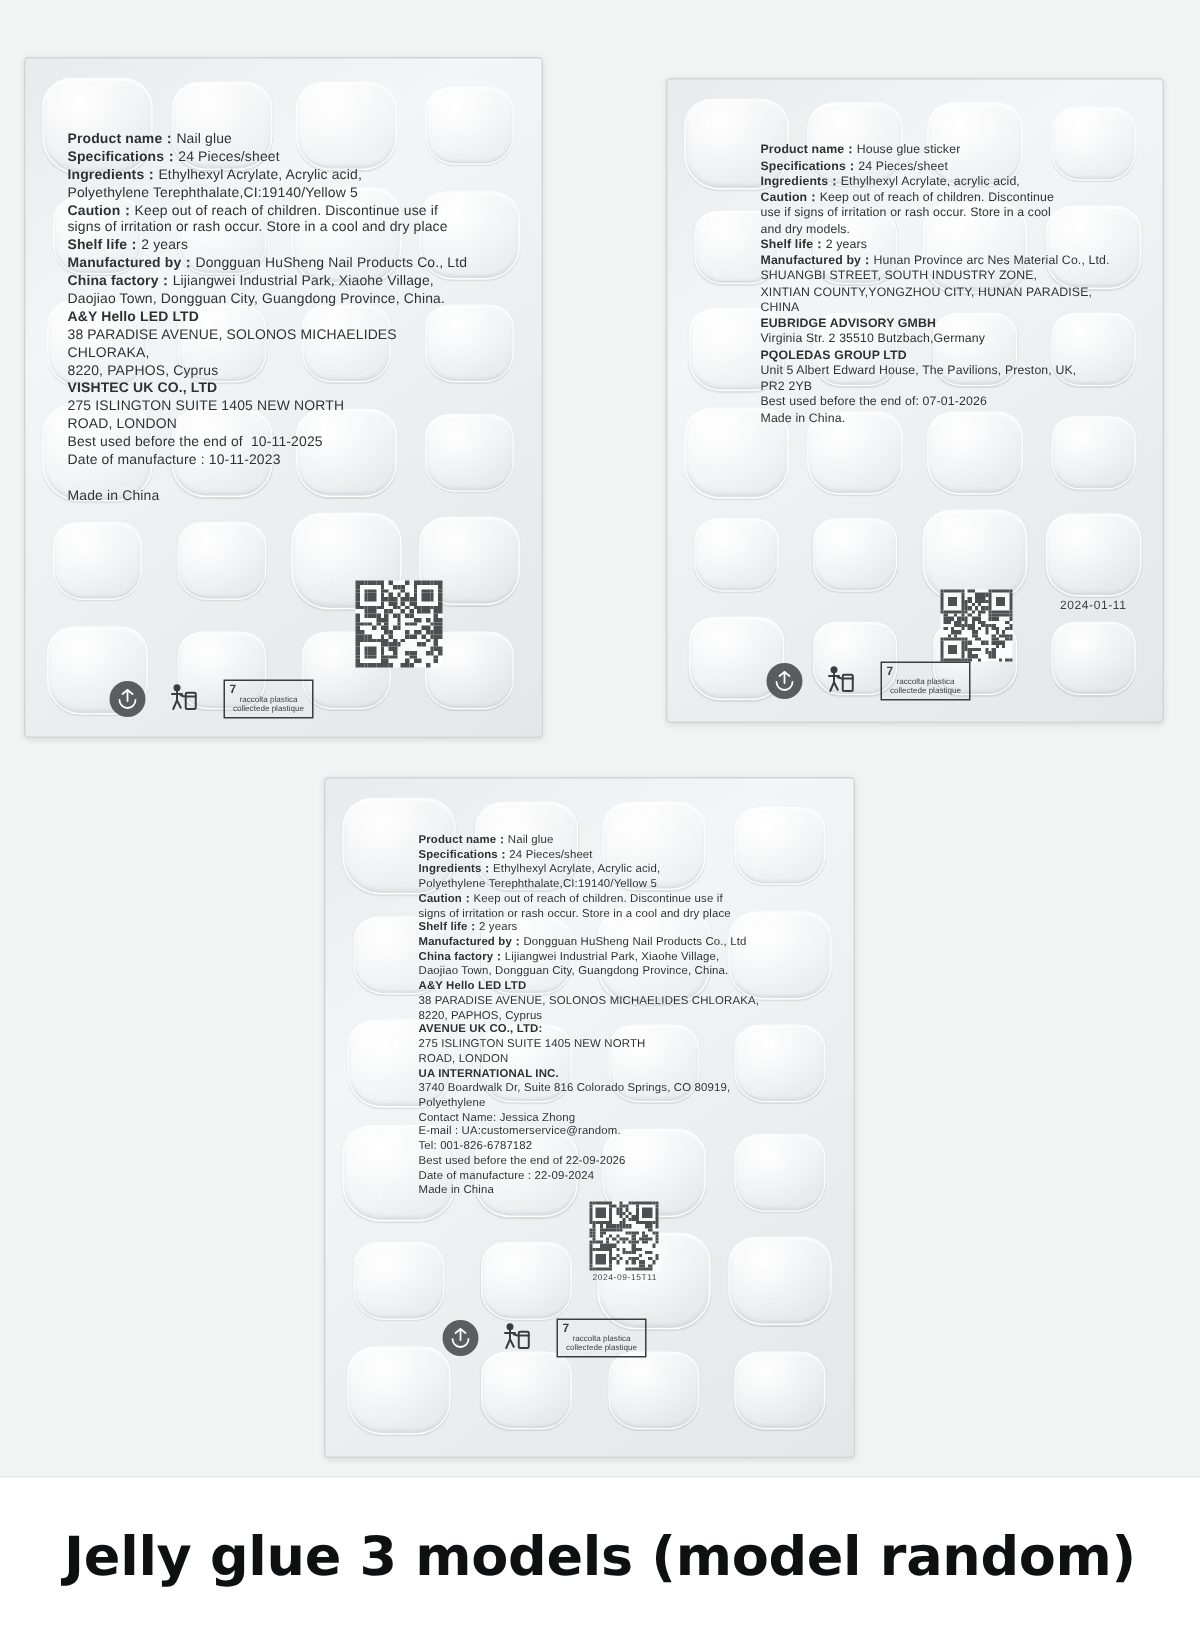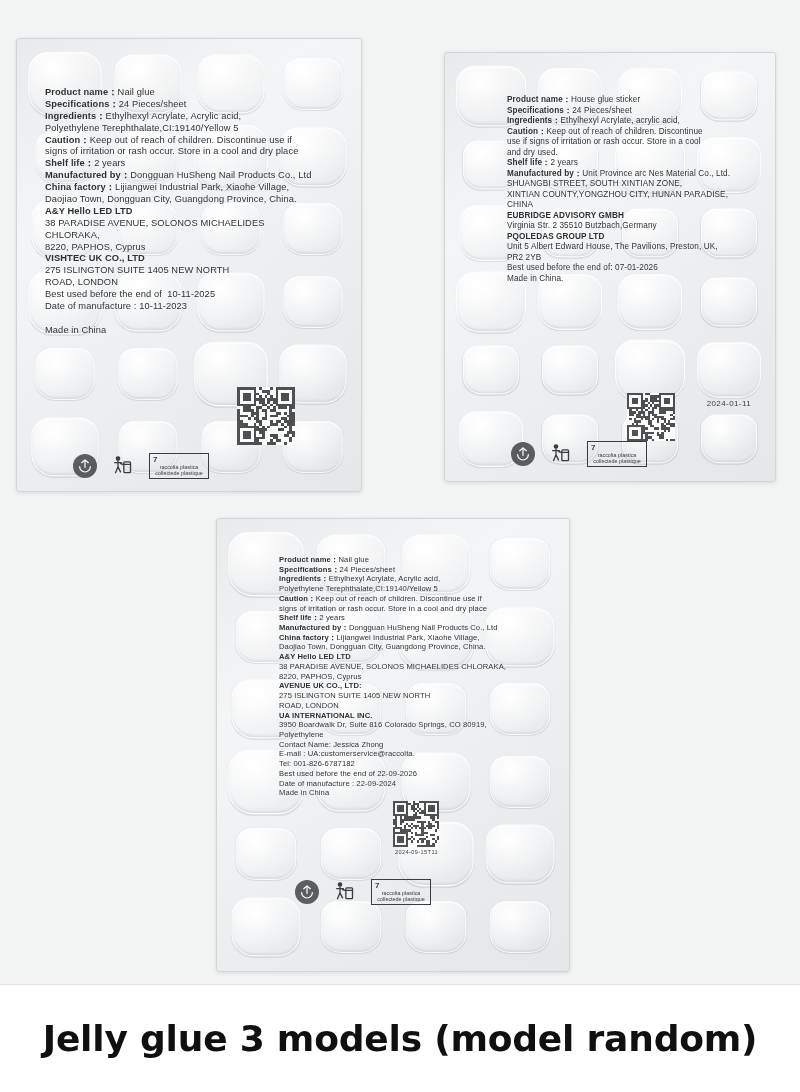--- a/index.html
+++ b/index.html
@@ -715,24 +715,24 @@
         <div class="tab sm"></div>
         <div class="tab sm"></div>
         <div class="tab sm"></div>
       </div>
     <div class="label-block" id="label-2">
         <div class="ln"><span class="b">Product name：</span><span>House glue sticker</span></div>
         <div class="ln"><span class="b">Specifications：</span><span>24 Pieces/sheet</span></div>
         <div class="ln"><span class="b">Ingredients：</span><span>Ethylhexyl Acrylate, acrylic acid,</span></div>
         <div class="ln"><span class="b">Caution：</span><span>Keep out of reach of children. Discontinue</span></div>
         <div class="ln"><span>use if signs of irritation or rash occur. Store in a cool</span></div>
-        <div class="ln"><span>and dry used.</span></div>
+        <div class="ln"><span>and dry models.</span></div>
         <div class="ln"><span class="b">Shelf life：</span><span>2 years</span></div>
-        <div class="ln"><span class="b">Manufactured by：</span><span>Unit Province arc Nes Material Co., Ltd.</span></div>
-        <div class="ln"><span>SHUANGBI STREET, SOUTH XINTIAN ZONE,</span></div>
+        <div class="ln"><span class="b">Manufactured by：</span><span>Hunan Province arc Nes Material Co., Ltd.</span></div>
+        <div class="ln"><span>SHUANGBI STREET, SOUTH INDUSTRY ZONE,</span></div>
         <div class="ln"><span>XINTIAN COUNTY,YONGZHOU CITY, HUNAN PARADISE,</span></div>
         <div class="ln"><span>CHINA</span></div>
         <div class="ln"><span class="b">EUBRIDGE ADVISORY GMBH</span></div>
         <div class="ln"><span>Virginia Str. 2 35510 Butzbach,Germany</span></div>
         <div class="ln"><span class="b">PQOLEDAS GROUP LTD</span></div>
         <div class="ln"><span>Unit 5 Albert Edward House, The Pavilions, Preston, UK,</span></div>
         <div class="ln"><span>PR2 2YB</span></div>
         <div class="ln"><span>Best used before the end of: 07-01-2026</span></div>
         <div class="ln"><span>Made in China.</span></div>
       </div>
@@ -1245,24 +1245,24 @@
         <div class="ln"><span class="b">Manufactured by：</span><span>Dongguan HuSheng Nail Products Co., Ltd</span></div>
         <div class="ln"><span class="b">China factory：</span><span>Lijiangwei Industrial Park, Xiaohe Village,</span></div>
         <div class="ln"><span>Daojiao Town, Dongguan City, Guangdong Province, China.</span></div>
         <div class="ln"><span class="b">A&amp;Y Hello LED LTD</span></div>
         <div class="ln"><span>38 PARADISE AVENUE, SOLONOS MICHAELIDES CHLORAKA,</span></div>
         <div class="ln"><span>8220, PAPHOS, Cyprus</span></div>
         <div class="ln"><span class="b">AVENUE UK CO., LTD:</span></div>
         <div class="ln"><span>275 ISLINGTON SUITE 1405 NEW NORTH</span></div>
         <div class="ln"><span>ROAD, LONDON</span></div>
         <div class="ln"><span class="b">UA INTERNATIONAL INC.</span></div>
-        <div class="ln"><span>3950 Boardwalk Dr, Suite 816 Colorado Springs, CO 80919,</span></div>
+        <div class="ln"><span>3740 Boardwalk Dr, Suite 816 Colorado Springs, CO 80919,</span></div>
         <div class="ln"><span>Polyethylene</span></div>
         <div class="ln"><span>Contact Name: Jessica Zhong</span></div>
-        <div class="ln"><span>E-mail : UA:customerservice@raccolta.</span></div>
+        <div class="ln"><span>E-mail : UA:customerservice@random.</span></div>
         <div class="ln"><span>Tel: 001-826-6787182</span></div>
         <div class="ln"><span>Best used before the end of 22-09-2026</span></div>
         <div class="ln"><span>Date of manufacture : 22-09-2024</span></div>
         <div class="ln"><span>Made in China</span></div>
       </div>
     <div class="qr" id="qr-3">
         <div class="qr-grid">
           <i></i>
           <i></i>
           <i></i>

